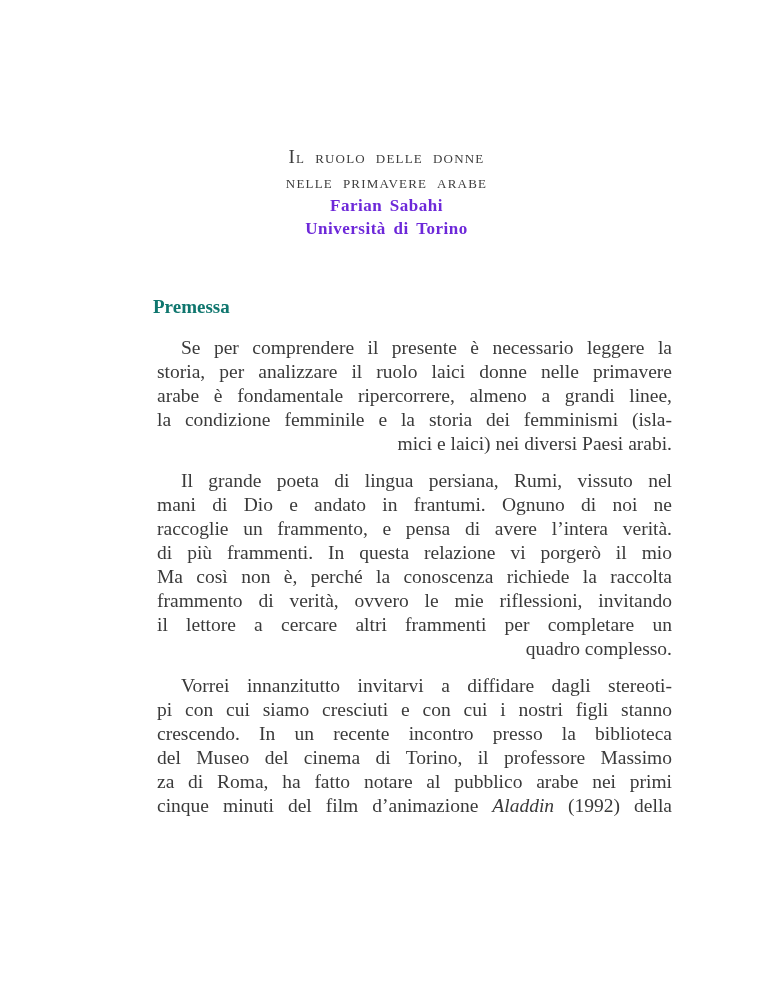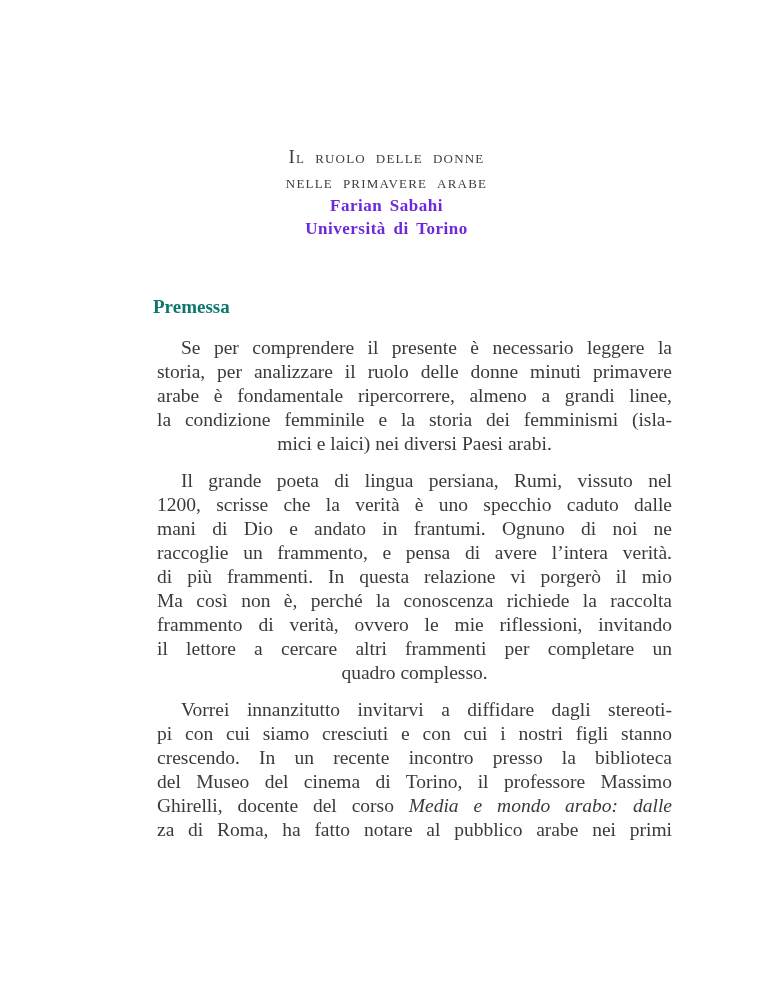--- a/index.html
+++ b/index.html
@@ -56,60 +56,59 @@
   .para:last-child { margin-bottom: 0; }
   .line {
     line-height: 24px;
     height: 24px;
     white-space: normal;
   }
   .line.just {
     text-align: justify;
     text-align-last: justify;
   }
-  .line.flush { text-align: center; }
+  .line.flush { text-align: right; }
   .line.first { padding-left: 24px; }
   .it { font-style: italic; }
 </style>
 </head>
 <body>
 
 <div class="page" style="background: rgb(255, 255, 255); color: rgb(58, 58, 58);">
 
   <header class="title-block">
     <div class="t-caps">Il ruolo delle donne</div>
     <div class="t-caps">nelle primavere arabe</div>
     <div class="t-bold">Farian Sabahi</div>
     <div class="t-bold">Università di Torino</div>
   </header>
 
   <h2 class="heading">Premessa</h2>
 
   <main class="body-text">
       <div class="para">
         <div class="line first just"><span>Se per comprendere il presente è necessario leggere la</span></div>
-        <div class="line just"><span>storia, per analizzare il ruolo delle donne minuti primavere</span></div>
+        <div class="line just"><span>storia, per analizzare il ruolo laici donne nelle primavere</span></div>
         <div class="line just"><span>arabe è fondamentale ripercorrere, almeno a grandi linee,</span></div>
         <div class="line just"><span>la condizione femminile e la storia dei femminismi (isla-</span></div>
         <div class="line flush"><span>mici e laici) nei diversi Paesi arabi.</span></div>
       </div>
       <div class="para">
         <div class="line first just"><span>Il grande poeta di lingua persiana, Rumi, vissuto nel</span></div>
-        <div class="line just"><span>1200, scrisse che la verità è uno specchio caduto dalle</span></div>
         <div class="line just"><span>mani di Dio e andato in frantumi. Ognuno di noi ne</span></div>
         <div class="line just"><span>raccoglie un frammento, e pensa di avere l’intera verità.</span></div>
         <div class="line just"><span>di più frammenti. In questa relazione vi porgerò il mio</span></div>
         <div class="line just"><span>Ma così non è, perché la conoscenza richiede la raccolta</span></div>
         <div class="line just"><span>frammento di verità, ovvero le mie riflessioni, invitando</span></div>
         <div class="line just"><span>il lettore a cercare altri frammenti per completare un</span></div>
         <div class="line flush"><span>quadro complesso.</span></div>
       </div>
       <div class="para">
         <div class="line first just"><span>Vorrei innanzitutto invitarvi a diffidare dagli stereoti-</span></div>
         <div class="line just"><span>pi con cui siamo cresciuti e con cui i nostri figli stanno</span></div>
         <div class="line just"><span>crescendo. In un recente incontro presso la biblioteca</span></div>
         <div class="line just"><span>del Museo del cinema di Torino, il professore Massimo</span></div>
-        <div class="line just"><span>Ghirelli, docente del corso </span><span class="it">Media e mondo arabo: dalle</span></div>
         <div class="line just"><span>za di Roma, ha fatto notare al pubblico arabe nei primi</span></div>
+        <div class="line just"><span>cinque minuti del film d’animazione </span><span class="it">Aladdin</span><span> (1992) della</span></div>
       </div>
     </main>
 
 </div>
 
 </body></html>

